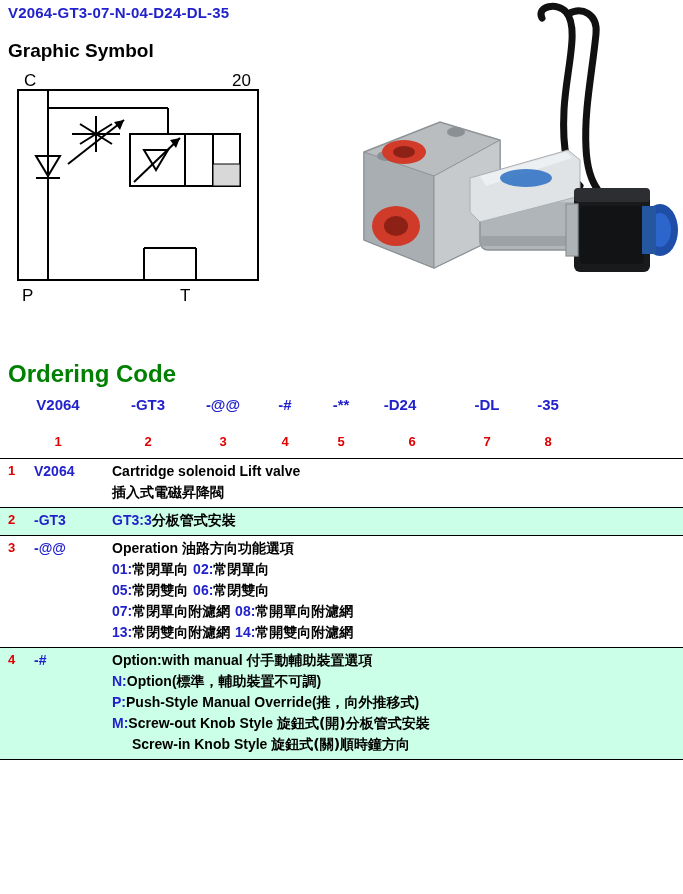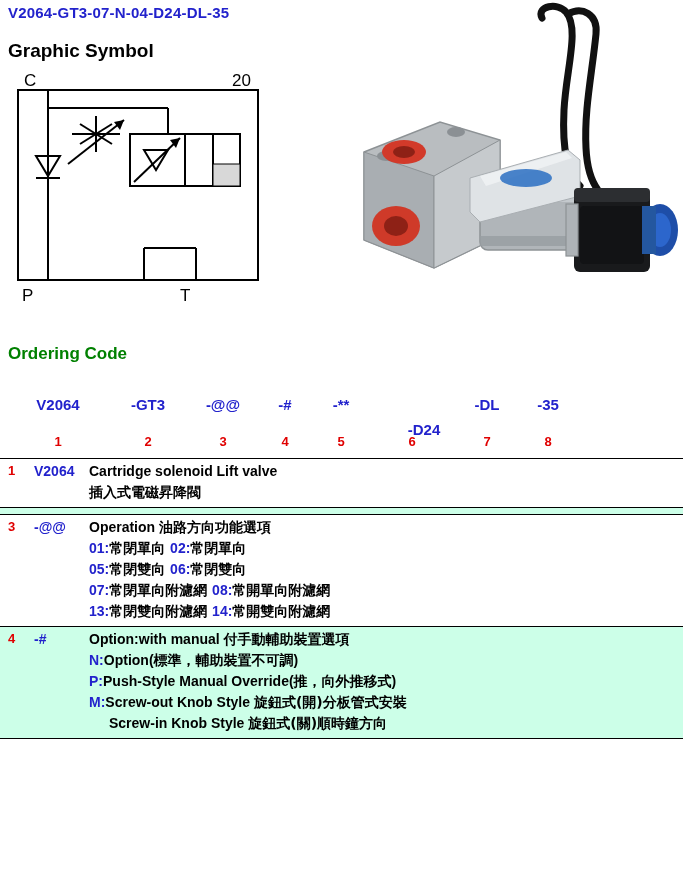--- a/index.html
+++ b/index.html
@@ -43,22 +43,22 @@
   
   .photo {
     position: absolute;
     left: 330px; top: 0px;
     width: 352px; height: 330px;
   }
 
   
   .ordering-title {
     position: absolute;
-    left: 8px; top: 344px;
-    font-size: 17px;
+    left: 8px; top: 360px;
+    font-size: 24px;
     font-weight: bold;
     color: #008000;
   }
   .code-row {
     position: absolute;
     left: 0; top: 396px;
     width: 683px; height: 26px;
   }
   .code-seg {
     position: absolute;
@@ -107,21 +107,21 @@
   }
   .sect-code {
     position: absolute;
     left: 34px; top: 4px;
     font-size: 14px;
     font-weight: bold;
     color: #2222cc;
     white-space: nowrap;
   }
   .sect-body {
-    margin-left: 89px;
+    margin-left: 112px;
     padding-right: 16px;
   }
   .line {
     font-size: 14px;
     line-height: 21px;
     color: #000000;
     white-space: nowrap;
   }
   .line.indent { padding-left: 20px; }
   .b-blue { color: #2222cc; font-weight: bold; }
@@ -242,21 +242,21 @@
   </div>
 
   <div class="ordering-title">Ordering Code</div>
 
   <div class="code-row">
       <div class="code-seg" style="left: 18px; width: 80px;">V2064</div>
       <div class="code-seg" style="left: 120px; width: 56px;">-GT3</div>
       <div class="code-seg" style="left: 198px; width: 50px;">-@@</div>
       <div class="code-seg" style="left: 266px; width: 38px;">-#</div>
       <div class="code-seg" style="left: 322px; width: 38px;">-**</div>
-      <div class="code-seg" style="left: 394px; width: 60px; margin-top: 25px;">-D24</div>
+      <div class="code-seg" style="left: 370px; width: 60px;">-D24</div>
       <div class="code-seg" style="left: 462px; width: 50px;">-DL</div>
       <div class="code-seg" style="left: 526px; width: 44px;">-35</div>
     </div>
   <div class="num-row">
       <div class="num" style="left: 18px; width: 80px;">1</div>
       <div class="num" style="left: 120px; width: 56px;">2</div>
       <div class="num" style="left: 198px; width: 50px;">3</div>
       <div class="num" style="left: 266px; width: 38px;">4</div>
       <div class="num" style="left: 322px; width: 38px;">5</div>
       <div class="num" style="left: 382px; width: 60px;">6</div>
@@ -269,20 +269,23 @@
         <div class="sect-idx">1</div>
         <div class="sect-code">V2064</div>
         <div class="sect-body">
           <div class="line"><span class="b-black">Cartridge solenoid Lift valve</span></div>
           <div class="line"><span class="b-black cjk">插入式電磁昇降閥</span></div>
         </div>
       </div>
       <div class="sect mint">
         <div class="sect-idx">2</div>
         <div class="sect-code">-GT3</div>
+        <div class="sect-body">
+          <div class="line"><span class="b-blue">GT3:3</span><span class="b-black cjk">分板管式安裝</span></div>
+        </div>
       </div>
       <div class="sect white">
         <div class="sect-idx">3</div>
         <div class="sect-code">-@@</div>
         <div class="sect-body">
           <div class="line"><span class="b-black">Operation </span><span class="b-black cjk">油路方向功能選項</span></div>
           <div class="line"><span class="b-blue">01:</span><span class="b-black cjk">常閉單向 </span><span class="b-blue">02:</span><span class="b-black cjk">常閉單向</span></div>
           <div class="line"><span class="b-blue">05:</span><span class="b-black cjk">常閉雙向 </span><span class="b-blue">06:</span><span class="b-black cjk">常閉雙向</span></div>
           <div class="line"><span class="b-blue">07:</span><span class="b-black cjk">常閉單向附濾網 </span><span class="b-blue">08:</span><span class="b-black cjk">常開單向附濾網</span></div>
           <div class="line"><span class="b-blue">13:</span><span class="b-black cjk">常閉雙向附濾網 </span><span class="b-blue">14:</span><span class="b-black cjk">常開雙向附濾網</span></div>

